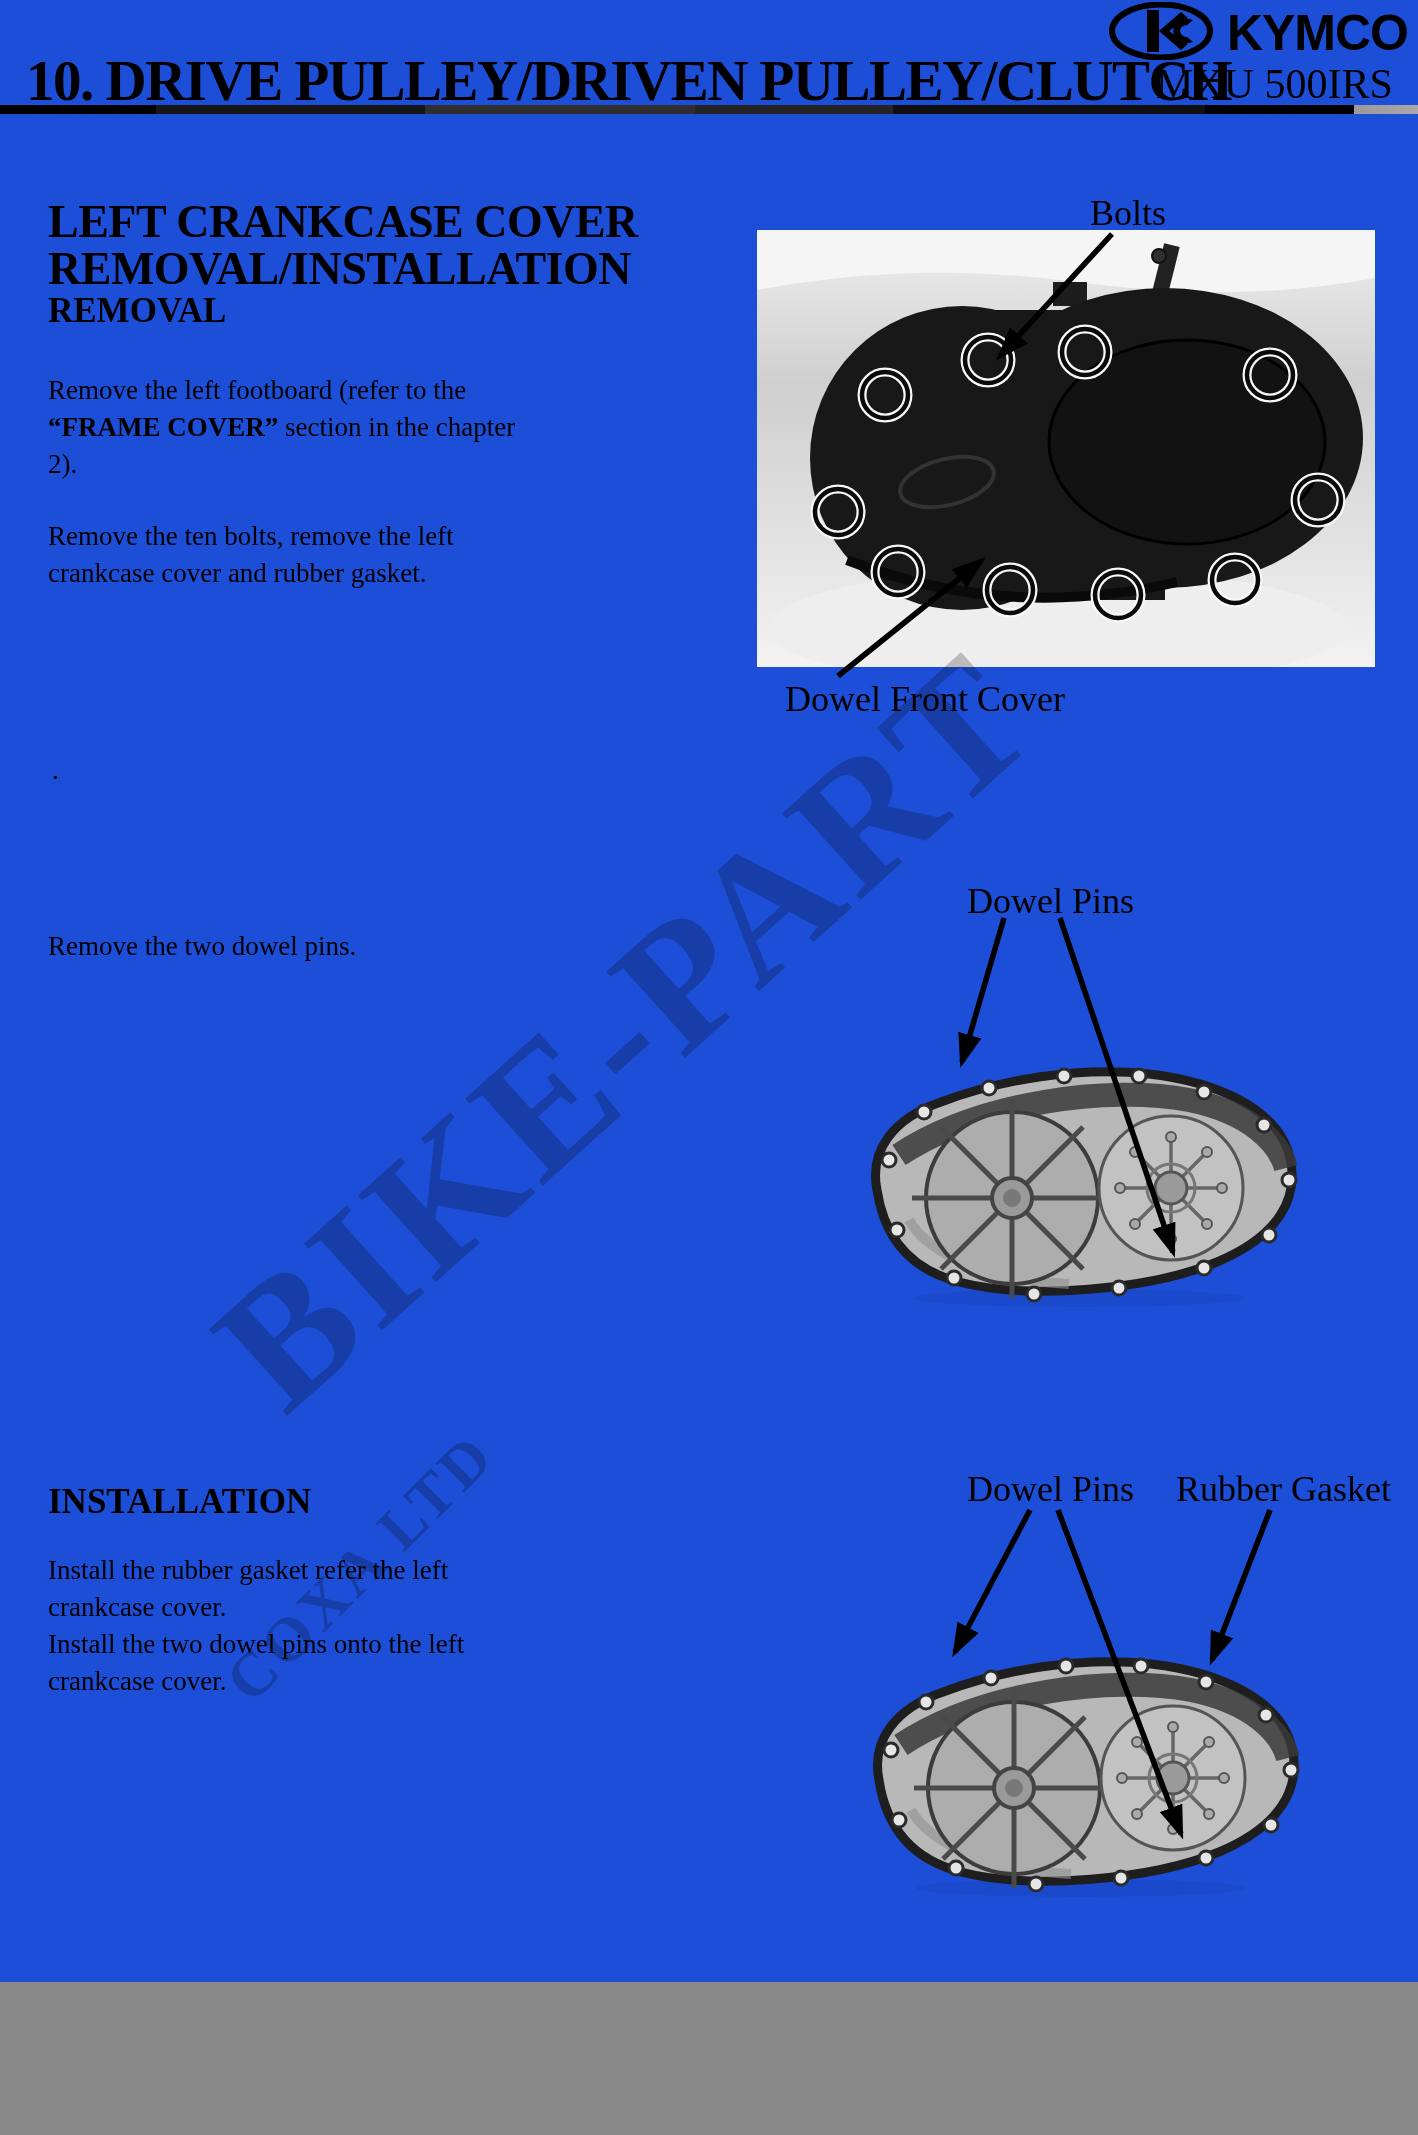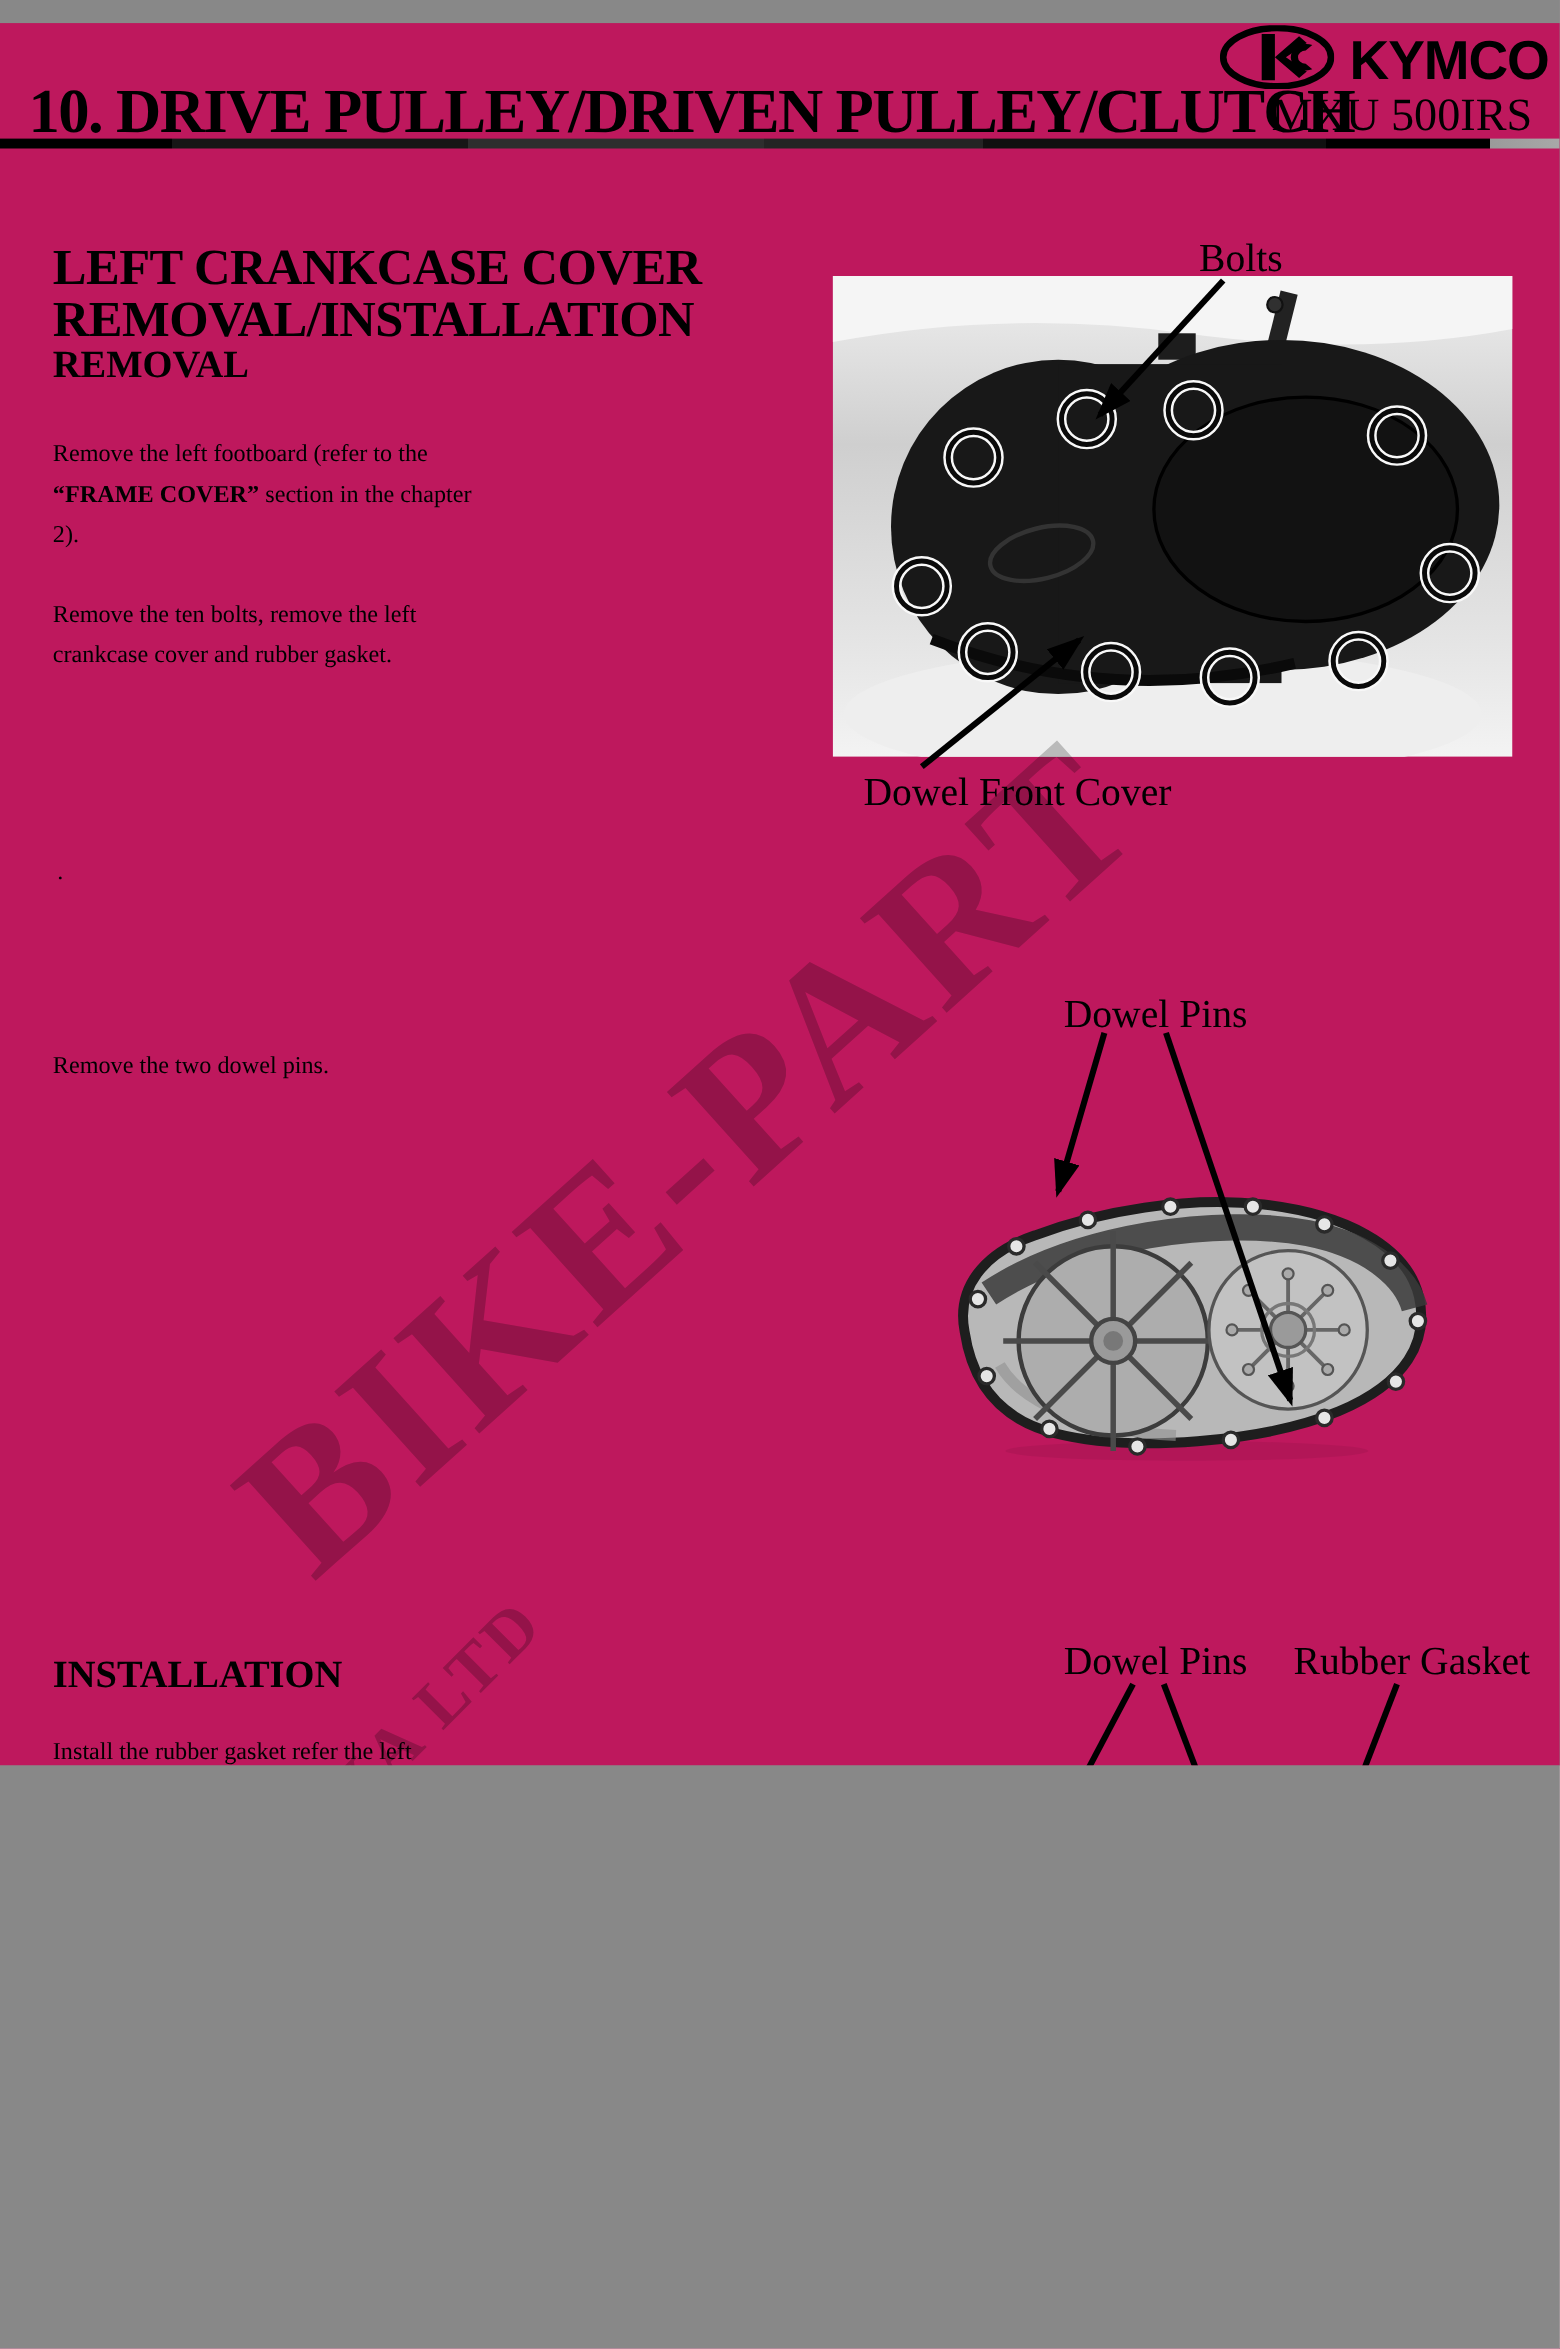--- a/index.html
+++ b/index.html
@@ -1,23 +1,22 @@
 <!DOCTYPE html>
 <html><head>
 <meta charset="utf-8">
 <style>
   html,body{margin:0;padding:0;background:#888;}
   .page{
     position:relative;
-    width:1418px;height:1584px;
-    background:#be185d;
+    width:1418px;height:1982px;
+    background:#1d4ed8;
     font-family:"Liberation Serif",serif;
     color:#000;
     overflow:hidden;
-    margin-top:21px;
   }
   .abs{position:absolute;}
 
   
   .brand-row{position:absolute;right:10px;top:2px;display:flex;align-items:center;}
   .brand-text{
     font-family:"Liberation Sans",sans-serif;
     font-weight:bold;font-size:50px;letter-spacing:-1px;line-height:56px;
   }
   .chapter-title{
@@ -39,21 +38,21 @@
       #000 85%,#000 95.5%,
       #9a9a9a 95.5%,#a8a8a8 100%);
   }
 
   
   .h1{
     left:48px;top:198px;
     font-weight:bold;font-size:46px;line-height:47px;letter-spacing:-0.5px;
   }
   .h2{font-weight:bold;font-size:35px;}
-  .para{font-size:22px;line-height:37px;}
+  .para{font-size:27px;line-height:37px;}
   .line{display:block;}
 
   
   .callout{font-size:36px;white-space:nowrap;line-height:34px;}
 
   
   .overlay{position:absolute;left:0;top:0;pointer-events:none;z-index:30;}
 
   
   .wm{

